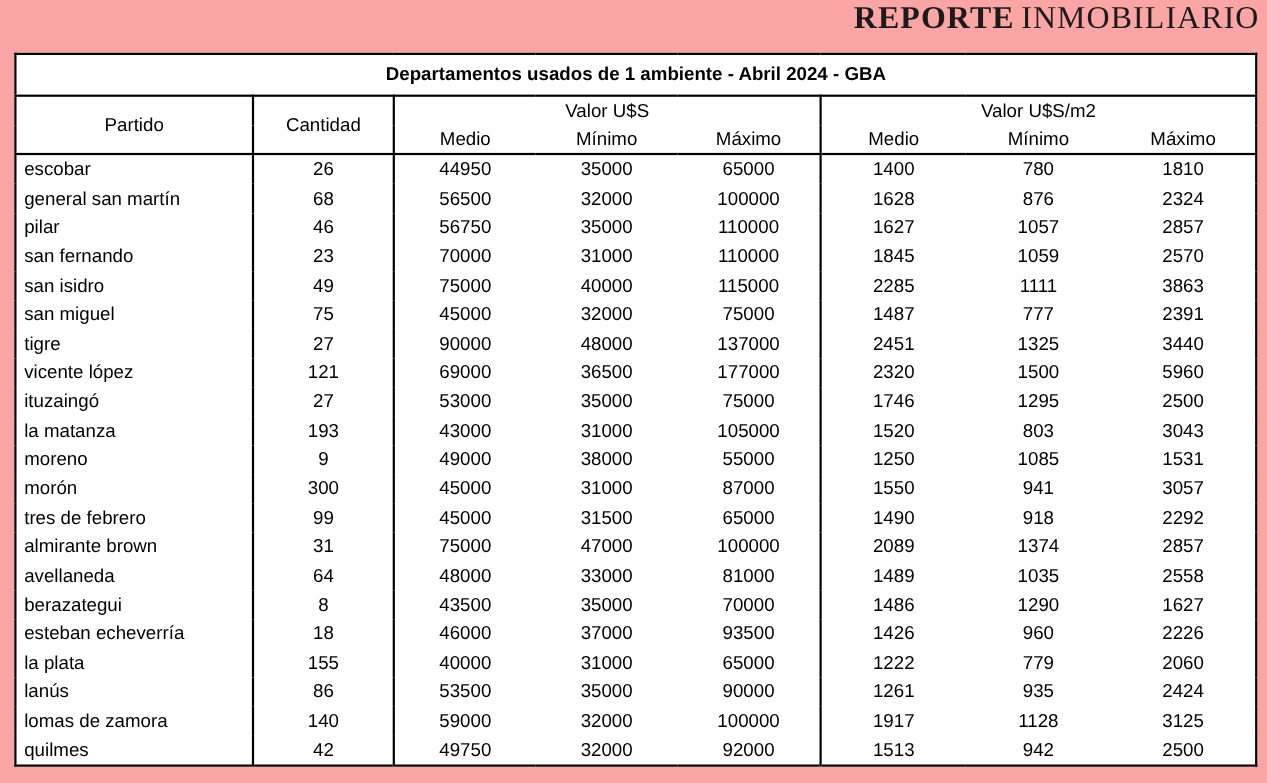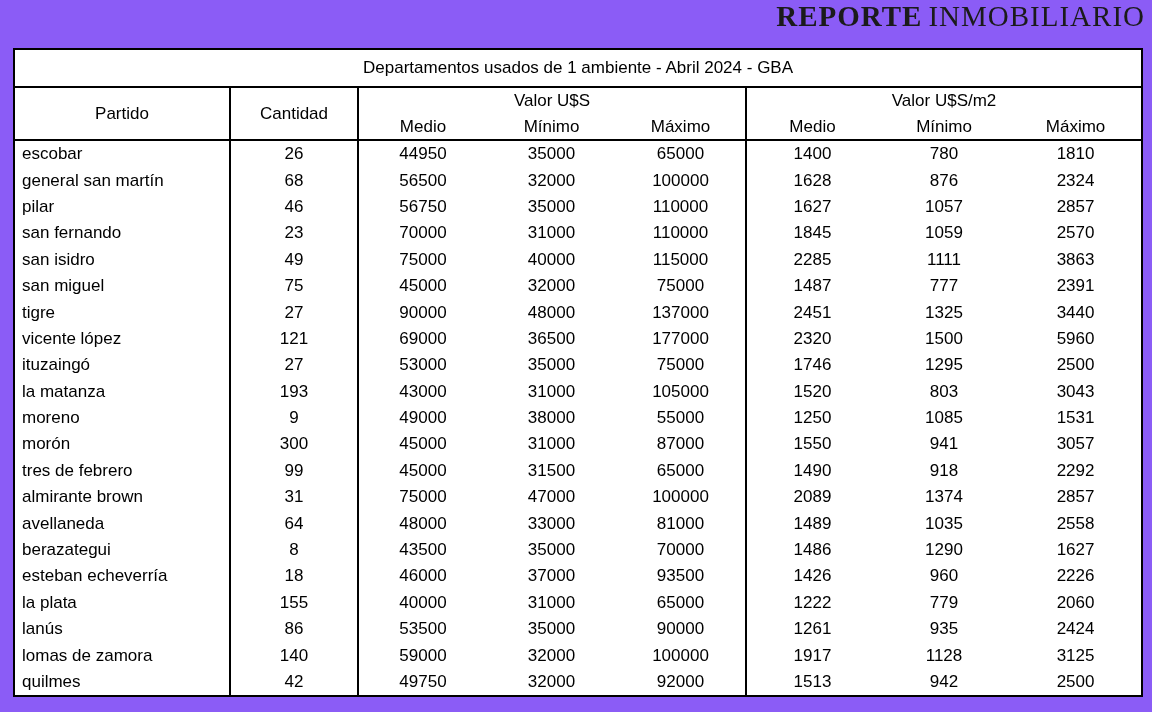--- a/index.html
+++ b/index.html
@@ -10,21 +10,21 @@
     height: 712px;
     font-family: "Liberation Sans", sans-serif;
     color: #000000;
     position: relative;
     overflow: hidden;
   }
   .page {
     position: relative;
     width: 1152px;
     height: 712px;
-    background: #8b5cf6;
+    background: #fca5a5;
   }
   
   .logo {
     position: absolute;
     top: 0px;
     right: 7px;
     font-family: "Liberation Serif", serif;
     font-size: 29px;
     color: #1b1b1b;
     white-space: nowrap;
@@ -47,21 +47,21 @@
   .data-table th, .data-table td {
     padding: 0;
     font-size: 17px;
     font-weight: normal;
     vertical-align: middle;
     white-space: nowrap;
     overflow: hidden;
   }
   tr.title-row th {
     height: 36px;
-    font-weight: normal;
+    font-weight: bold;
     font-size: 17px;
     text-align: center;
     border-bottom: 2px solid #000000;
   }
   .hdr { height: 26px; text-align: center; }
   .sub { height: 25px; border-bottom: 2px solid #000000; }
   th[rowspan] { border-bottom: 2px solid #000000; margin-left: 29px; }
   .bl { border-left: 2px solid #000000; }
   tbody td { height: 26.4px; }
   td.name-cell { text-align: left; padding-left: 7px; }

